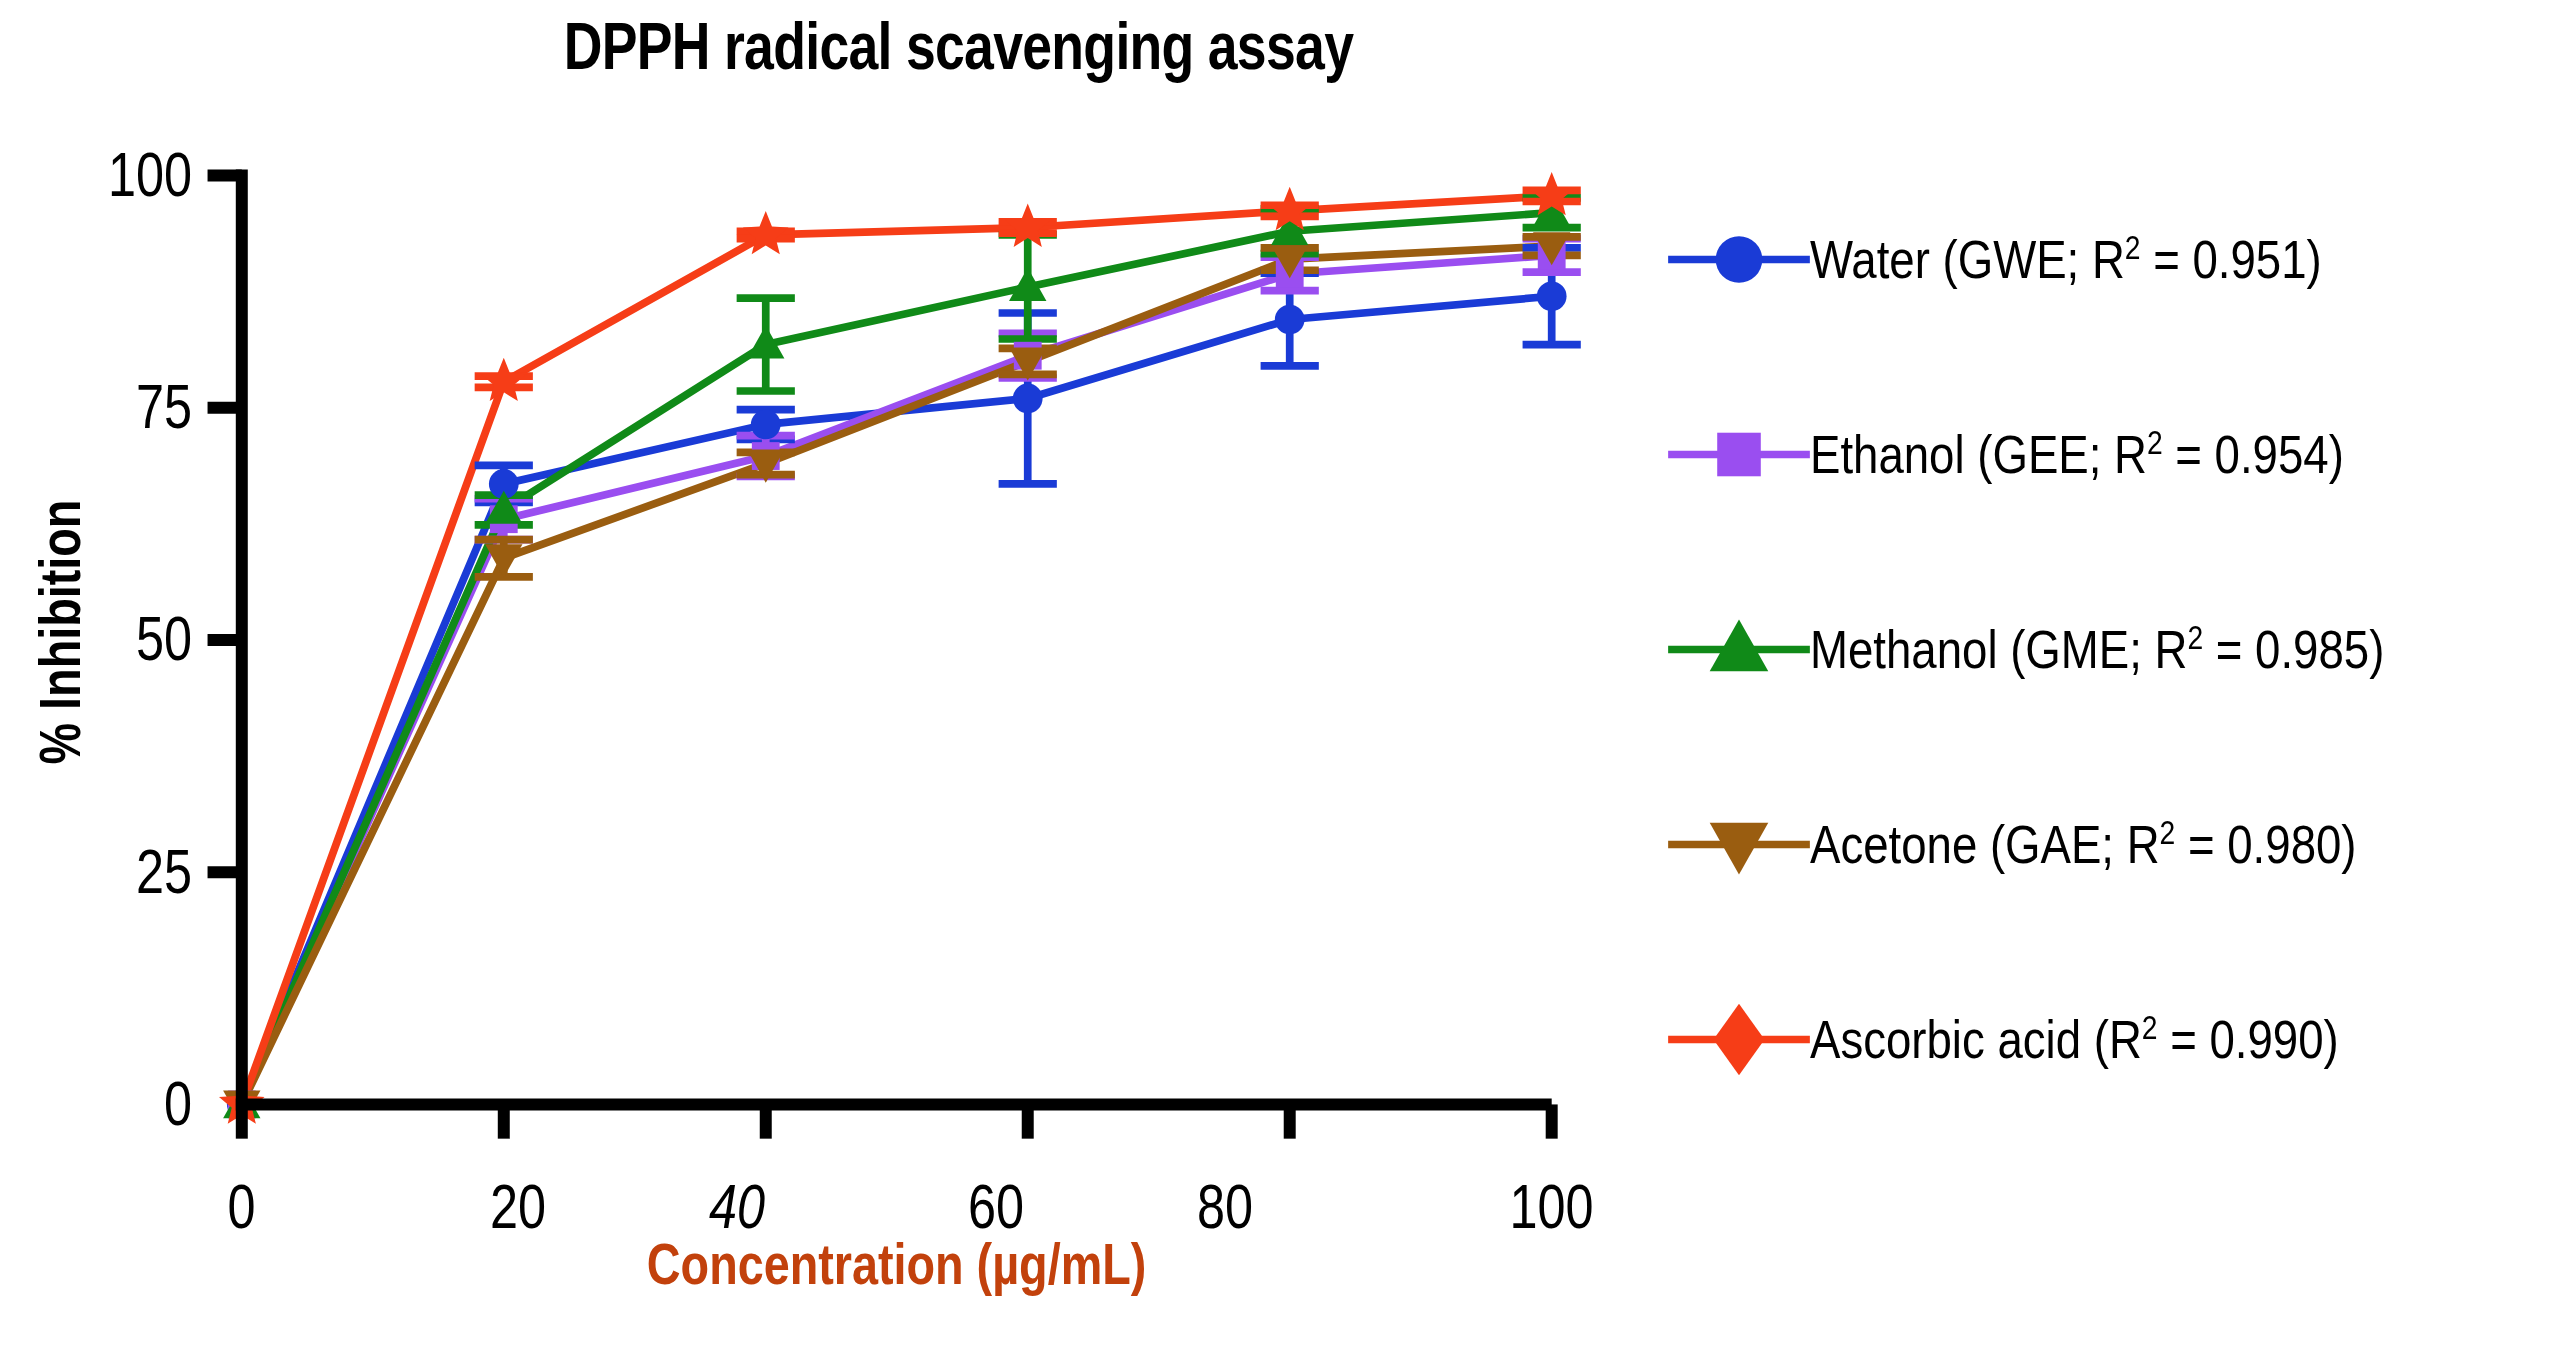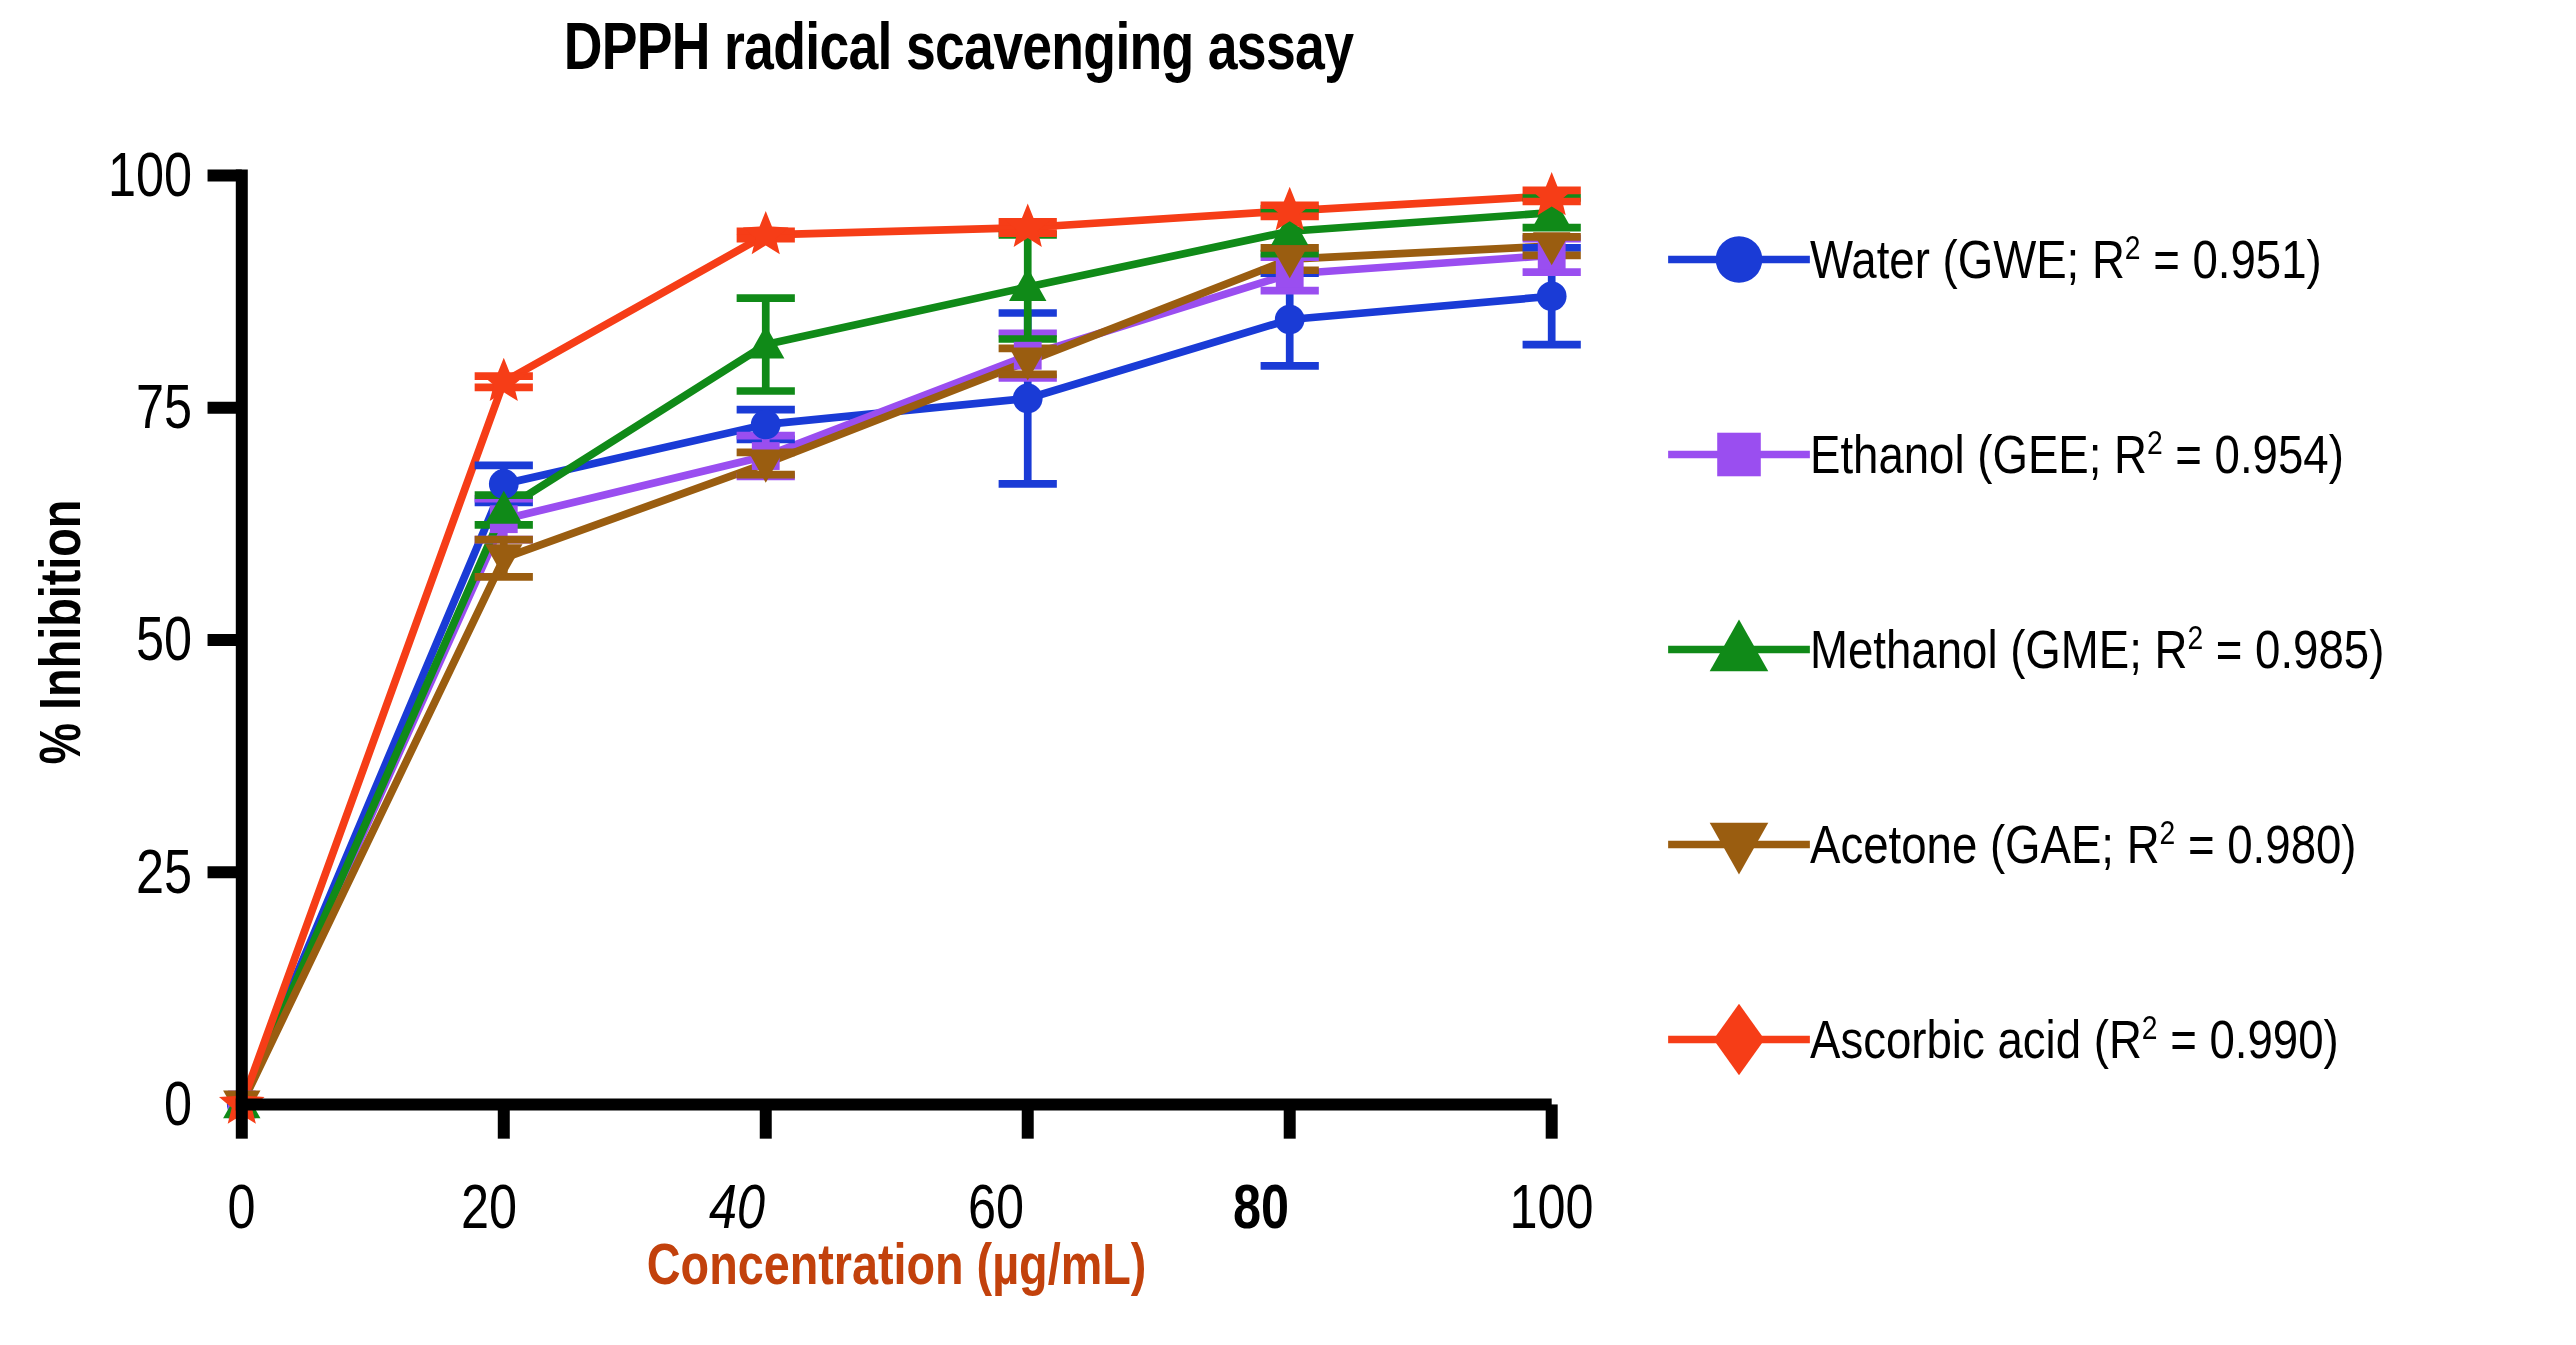--- a/index.html
+++ b/index.html
@@ -329,24 +329,24 @@
 
   <div id="ytick-labels">
       <div class="ytick-label" style="right: 2384px; top: 1067px;">0</div>
       <div class="ytick-label" style="right: 2384px; top: 835px;">25</div>
       <div class="ytick-label" style="right: 2384px; top: 602px;">50</div>
       <div class="ytick-label" style="right: 2384px; top: 370px;">75</div>
       <div class="ytick-label" style="right: 2384px; top: 138px;">100</div>
     </div>
   <div id="xtick-labels">
       <div class="xtick-label" style="left: 113px; width: 257px; top: 1170px;"><span>0</span></div>
-      <div class="xtick-label" style="left: 361px; width: 257px; top: 1170px; text-decoration: underline;"><span>20</span></div>
+      <div class="xtick-label" style="left: 390px; width: 257px; top: 1170px; text-decoration: underline;"><span>20</span></div>
       <div class="xtick-label" style="left: 609px; width: 257px; top: 1170px; font-style: italic;"><span>40</span></div>
       <div class="xtick-label" style="left: 868px; width: 257px; top: 1170px;"><span>60</span></div>
-      <div class="xtick-label" style="left: 1133px; width: 257px; top: 1170px; font-weight: bold;"><span>80</span></div>
+      <div class="xtick-label" style="left: 1097px; width: 257px; top: 1170px;"><span>80</span></div>
       <div class="xtick-label" style="left: 1423px; width: 257px; top: 1170px;"><span>100</span></div>
     </div>
 
   <div id="x-axis-title">
     <span>Concentration (µg/mL)</span>
   </div>
   <div id="y-axis-title">
     <span>% Inhibition</span>
   </div>
 </div>

